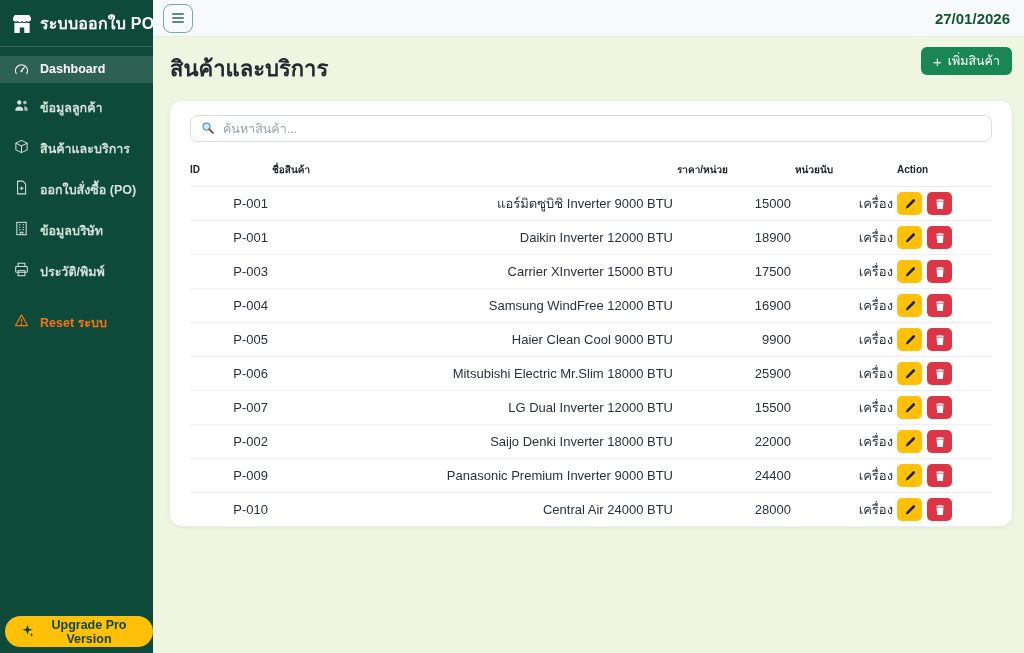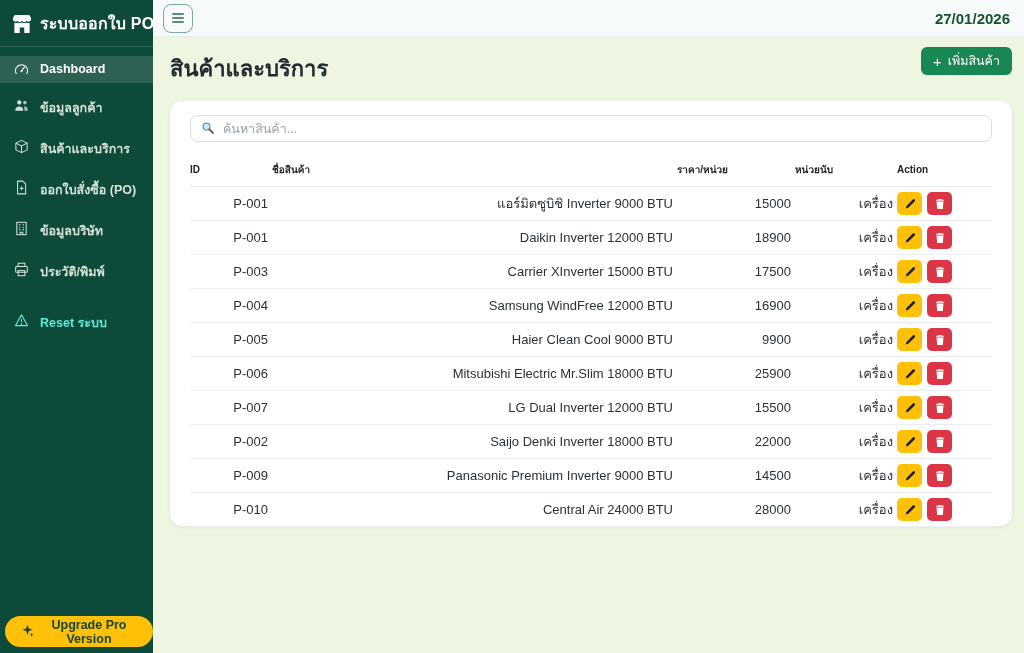--- a/index.html
+++ b/index.html
@@ -9,21 +9,21 @@
   
   .sidebar { position:relative; width:153px; min-width:153px; height:653px; background:#0d4a3a; color:#e4ede8; }
   .logo { display:flex; align-items:center; gap:8px; padding:11px 12px 10px 12px; border-bottom:1px solid rgba(255,255,255,.15); }
   .logo-icon svg { display:block; width:20px; height:20px; color:#ffffff; }
   .logo-text { font-size:16px; font-weight:bold; color:#ffffff; letter-spacing:.2px; white-space:nowrap; }
   nav { margin-top:9px; }
   .side-item { display:flex; gap:11px; margin:0 0 9px 0; padding:6px 14px; font-size:12.5px; font-weight:bold; color:#d5e2db; cursor:pointer; }
   .side-item .s-icon { display:flex; }
   .side-item .s-icon svg { width:15px; height:15px; }
   .side-item.active { background:rgba(255,255,255,.13); color:#ffffff; }
-  .side-item.danger { margin-top:19px; color:#5eead4; }
+  .side-item.danger { margin-top:19px; color:#f97316; }
   .upgrade { position:absolute; left:5px; bottom:6px; display:flex; align-items:center; gap:7px; height:31px; padding:0 16px; background:#ffc107; color:#14462f; border:none; border-radius:16px; font-family:inherit; font-size:12.5px; font-weight:bold; cursor:pointer; }
   .upgrade svg { width:13px; height:13px; }
 
   
   .right { flex:1; display:flex; flex-direction:column; }
   .topbar { height:37px; background:#f7fafb; border-bottom:1px solid #e7ebee; display:flex; align-items:center; justify-content:space-between; padding:0 14px 0 10px; }
   .hamburger { width:30px; height:29px; background:#f8f9fa; border:1px solid #7ba99a; border-radius:8px; display:flex; flex-direction:column; justify-content:center; align-items:center; gap:2.5px; cursor:pointer; }
   .hamburger i { display:block; width:12px; height:1.6px; background:#5b8d7e; border-radius:1px; }
   .topbar-date { font-size:15px; font-weight:bold; color:#14532d; }
 
@@ -386,21 +386,21 @@
                           <path d="M3.4 4.8h9.2l-.8 9.8H4.2z"></path>
                         </svg>
                       </span>
                     </button>
                   </span>
                 </td>
               </tr>
               <tr>
                 <td>P-009</td>
                 <td>Panasonic Premium Inverter 9000 BTU</td>
-                <td>14500</td>
+                <td>24400</td>
                 <td>เครื่อง</td>
                 <td>
                   <span class="act-cell">
                     <button class="btn-edit">
                       <span style="display:flex">
                         <svg viewBox="0 0 16 16" fill="currentColor">
                           <path d="M12 1.8a1.8 1.8 0 0 1 2.5 2.5l-8.8 8.8-3.4 1 1-3.4z"></path>
                         </svg>
                       </span>
                     </button>

